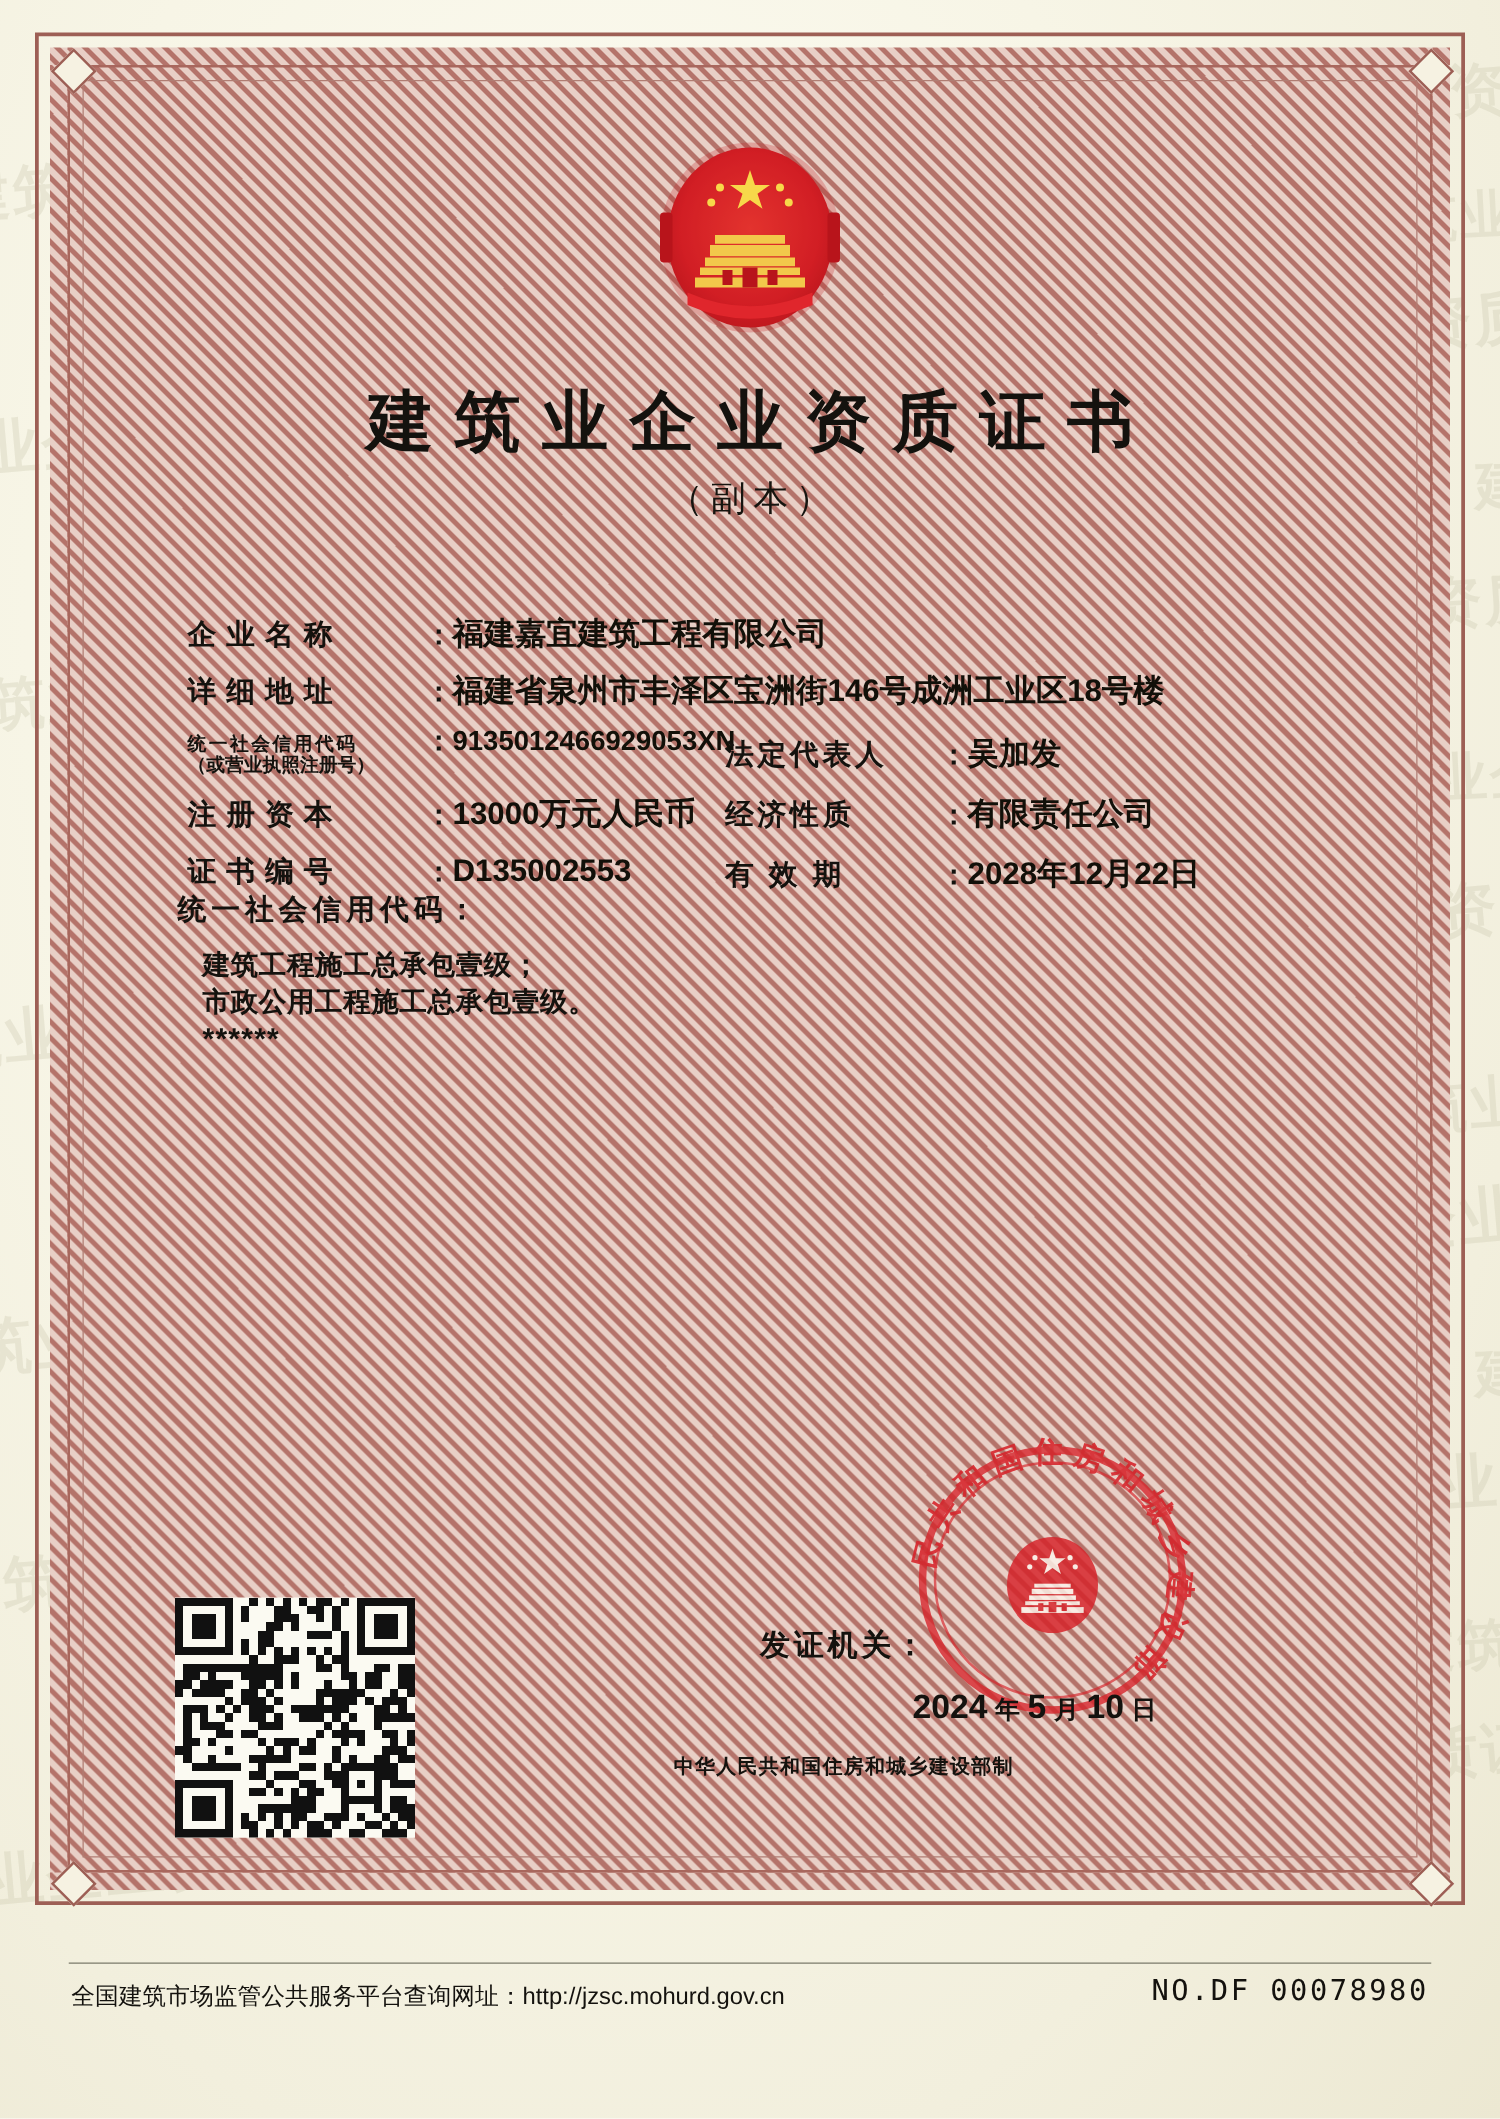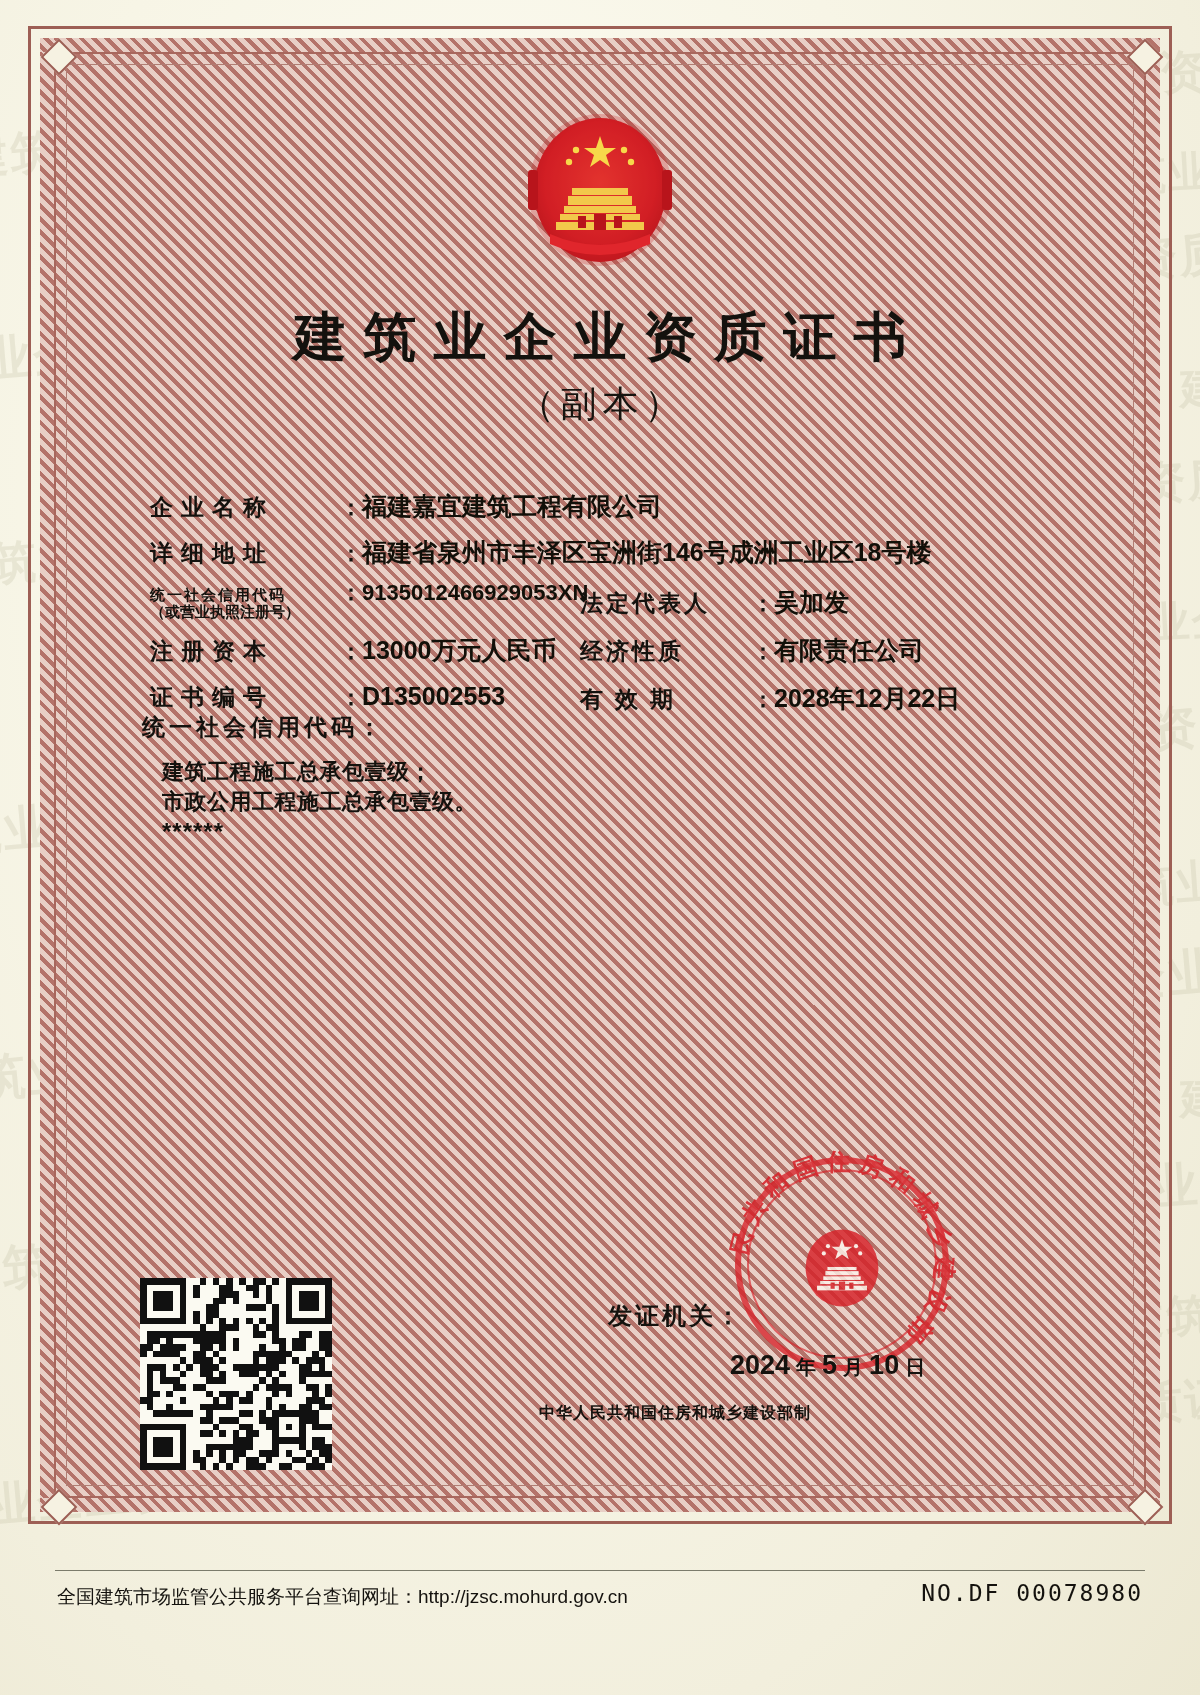--- a/index.html
+++ b/index.html
@@ -95,21 +95,21 @@
     letter-spacing: 17px;
     color: #14120e;
     text-indent: 17px;
   }
   .subtitle {
     position: absolute;
     top: 380px;
     left: 0; right: 1px;
     text-align: center;
     font-family: "Liberation Sans", sans-serif;
-    font-size: 36px;
+    font-size: 28px;
     letter-spacing: 6px;
     color: #16140f;
     text-indent: 6px;
   }
   
   .fields {
     position: absolute;
     left: 150px;
     top: 490px;
     width: 880px;

